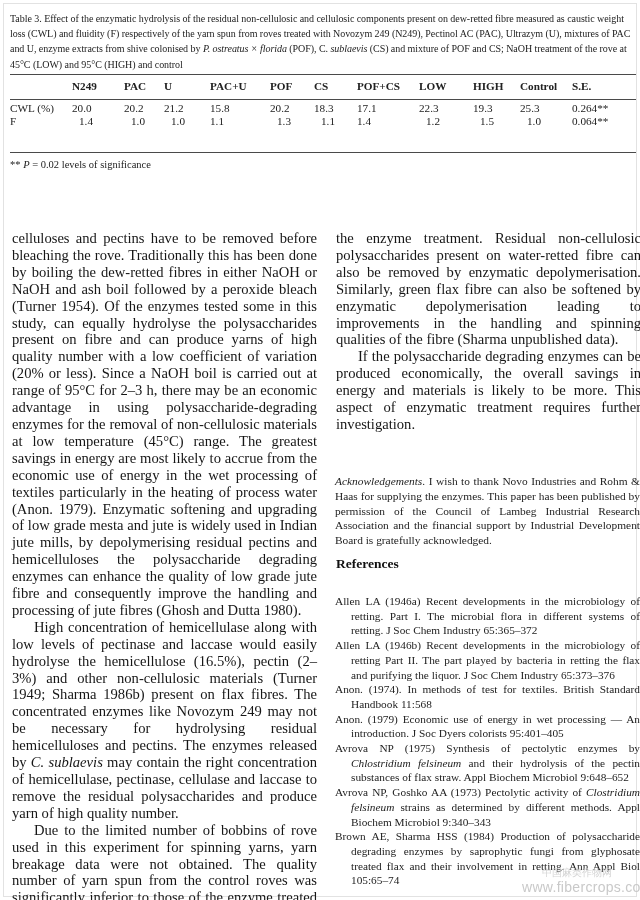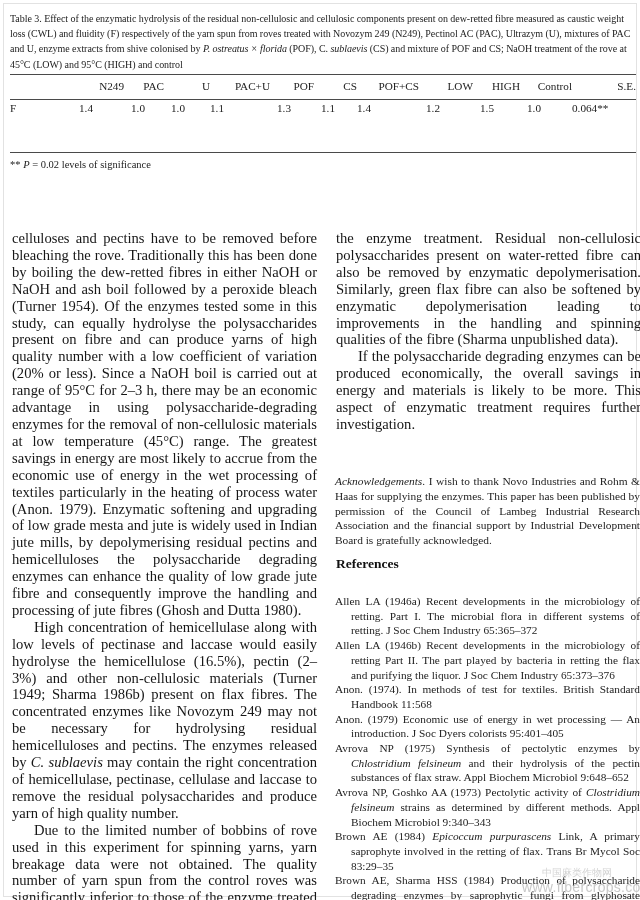--- a/index.html
+++ b/index.html
@@ -19,21 +19,21 @@
     position:absolute; left:6px; top:7px; width:626px;
     font-size:10px; line-height:15.2px; color:#222;
     letter-spacing:-0.05px;
   }
   .caption i { font-style:italic; }
   .rule { position:absolute; left:6px; width:626px; height:1px; background:#4a4a4a; }
   table.data {
     position:absolute; left:6px; top:82px; width:626px;
     border-collapse:collapse; font-size:11.2px; color:#222;
   }
-  table.data th { font-weight:normal; text-align:right; padding:0; height:20px; }
+  table.data th { font-weight:bold; text-align:left; padding:0; height:20px; }
   table.data td { padding:0; height:13px; line-height:13px; text-align:left; }
   .footnote {
     position:absolute; left:6px; top:155px; font-size:10.5px; color:#222;
   }
   .footnote i { font-style:italic; }
 
   
   .col {
     position:absolute; top:226px; width:305px;
     font-size:14.6px; line-height:16.9px; color:#161616;
@@ -112,20 +112,34 @@
         <th>HIGH</th>
         <th>Control</th>
         <th>S.E.</th>
       </tr>
     </thead>
     <tbody>
       <tr>
           <td colspan="12" style="height:6px"></td>
         </tr>
       <tr>
+        <td>CWL (%)</td>
+        <td>20.0</td>
+        <td>20.2</td>
+        <td>21.2</td>
+        <td>15.8</td>
+        <td>20.2</td>
+        <td>18.3</td>
+        <td>17.1</td>
+        <td>22.3</td>
+        <td>19.3</td>
+        <td>25.3</td>
+        <td>0.264**</td>
+      </tr>
+      <tr>
         <td>F</td>
         <td style="padding-left:7px">1.4</td>
         <td style="padding-left:7px">1.0</td>
         <td style="padding-left:7px">1.0</td>
         <td>1.1</td>
         <td style="padding-left:7px">1.3</td>
         <td style="padding-left:7px">1.1</td>
         <td>1.4</td>
         <td style="padding-left:7px">1.2</td>
         <td style="padding-left:7px">1.5</td>
@@ -152,19 +166,18 @@
 
   <div class="ref-head">References</div>
 
   <div class="refs">
     <div class="ref"><span>Allen LA (1946a) Recent developments in the microbiology of retting. Part I. The microbial flora in different systems of retting. J Soc Chem Industry 65:365–372</span></div>
     <div class="ref"><span>Allen LA (1946b) Recent developments in the microbiology of retting Part II. The part played by bacteria in retting the flax and purifying the liquor. J Soc Chem Industry 65:373–376</span></div>
     <div class="ref"><span>Anon. (1974). In methods of test for textiles. British Standard Handbook 11:568</span></div>
     <div class="ref"><span>Anon. (1979) Economic use of energy in wet processing — An introduction. J Soc Dyers colorists 95:401–405</span></div>
     <div class="ref"><span>Avrova NP (1975) Synthesis of pectolytic enzymes by </span><i>Chlostridium felsineum</i><span> and their hydrolysis of the pectin substances of flax straw. Appl Biochem Microbiol 9:648–652</span></div>
     <div class="ref"><span>Avrova NP, Goshko AA (1973) Pectolytic activity of </span><i>Clostridium felsineum</i><span> strains as determined by different methods. Appl Biochem Microbiol 9:340–343</span></div>
-    <div class="ref"><span>Brown AE (1984) </span><i>Epicoccum purpurascens</i><span> Link, A primary saprophyte involved in the retting of flax. Trans Br Mycol Soc 83:29–35</span></div>
     <div class="ref"><span>Brown AE, Sharma HSS (1984) Production of polysaccharide degrading enzymes by saprophytic fungi from glyphosate treated flax and their involvement in retting. Ann Appl Biol 105:65–74</span></div>
   </div>
 
   <div class="wm-cn">中国麻类作物网</div>
   <div class="watermark">www.fibercrops.com</div>
 </div>
 
 </body></html>

